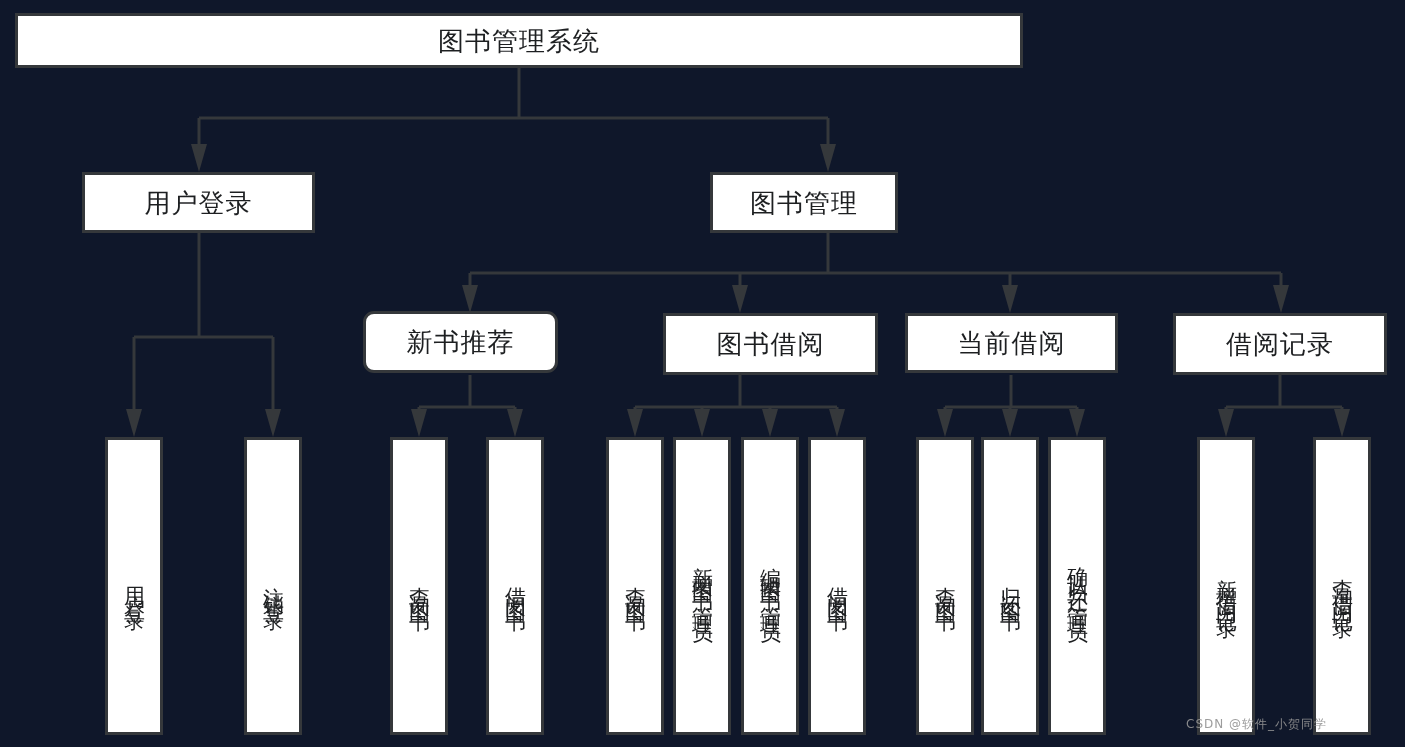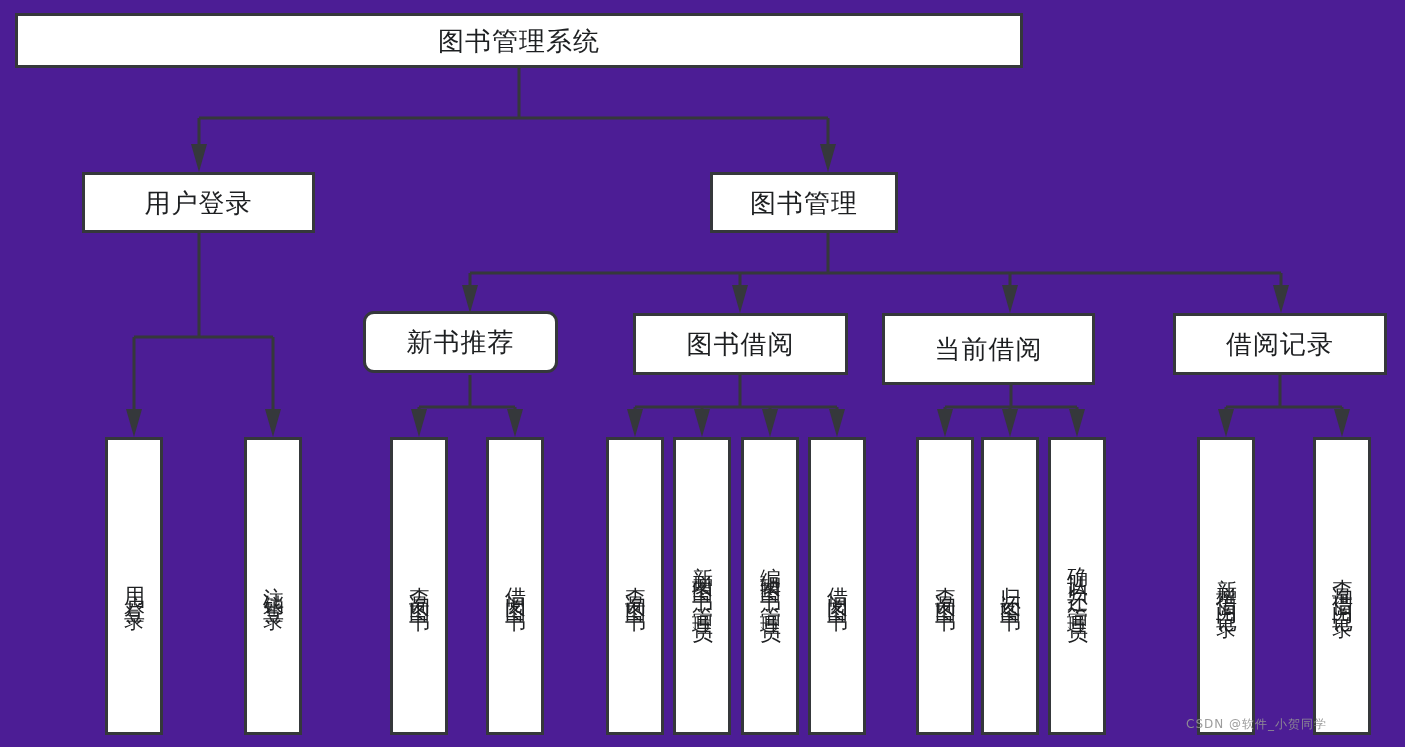--- a/index.html
+++ b/index.html
@@ -3,21 +3,21 @@
 <meta charset="utf-8">
 <style>
   * { margin: 0; padding: 0; box-sizing: border-box; }
   html, body { background: #ffffff; }
   body { font-family: "DejaVu Sans", "Liberation Sans", sans-serif; }
 
   .canvas {
     position: relative;
     width: 1405px;
     height: 747px;
-    background: #4c1d95;
+    background: #0f172a;
     overflow: hidden;
   }
 
   .connectors {
     position: absolute;
     left: 0; top: 0;
     width: 1405px;
     height: 747px;
     pointer-events: none;
   }
@@ -106,22 +106,22 @@
       <polygon points="1334,409 1350,409 1342,437"></polygon>
     </g>
   </svg>
 
   <div class="node hnode" style="left:15px; top:13px; width:1008px; height:55px;">图书管理系统</div>
 
   <div class="node hnode" style="left:82px; top:172px; width:233px; height:61px;">用户登录</div>
   <div class="node hnode" style="left:710px; top:172px; width:188px; height:61px;">图书管理</div>
 
   <div class="node hnode" style="left:363px; top:311px; width:195px; height:62px;border-radius:11px;">新书推荐</div>
-  <div class="node hnode" style="left:633px; top:313px; width:215px; height:62px;">图书借阅</div>
-  <div class="node hnode" style="left:882px; top:313px; width:213px; height:72px;">当前借阅</div>
+  <div class="node hnode" style="left:663px; top:313px; width:215px; height:62px;">图书借阅</div>
+  <div class="node hnode" style="left:905px; top:313px; width:213px; height:60px;">当前借阅</div>
   <div class="node hnode" style="left:1173px; top:313px; width:214px; height:62px;">借阅记录</div>
 
   <div class="node vnode" style="left:105px; top:437px; width:58px; height:298px;">
     <span class="vtext">用户登录</span>
   </div>
   <div class="node vnode" style="left:244px; top:437px; width:58px; height:298px;">
     <span class="vtext">注销登录</span>
   </div>
 
   <div class="node vnode" style="left:390px; top:437px; width:58px; height:298px;">

